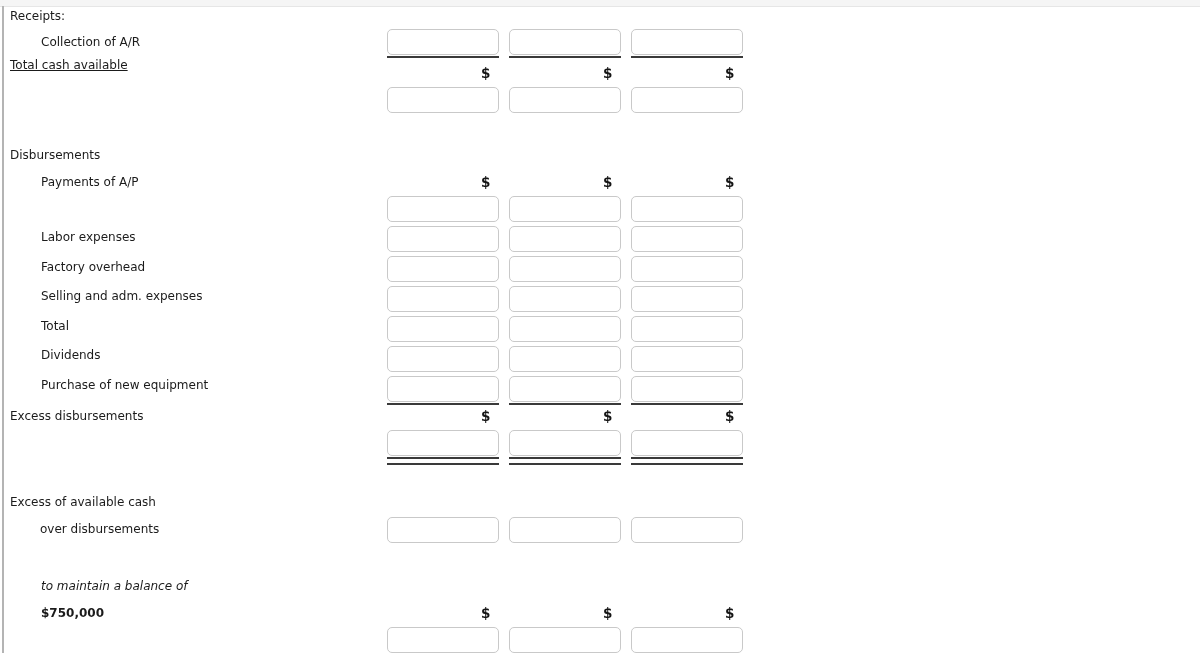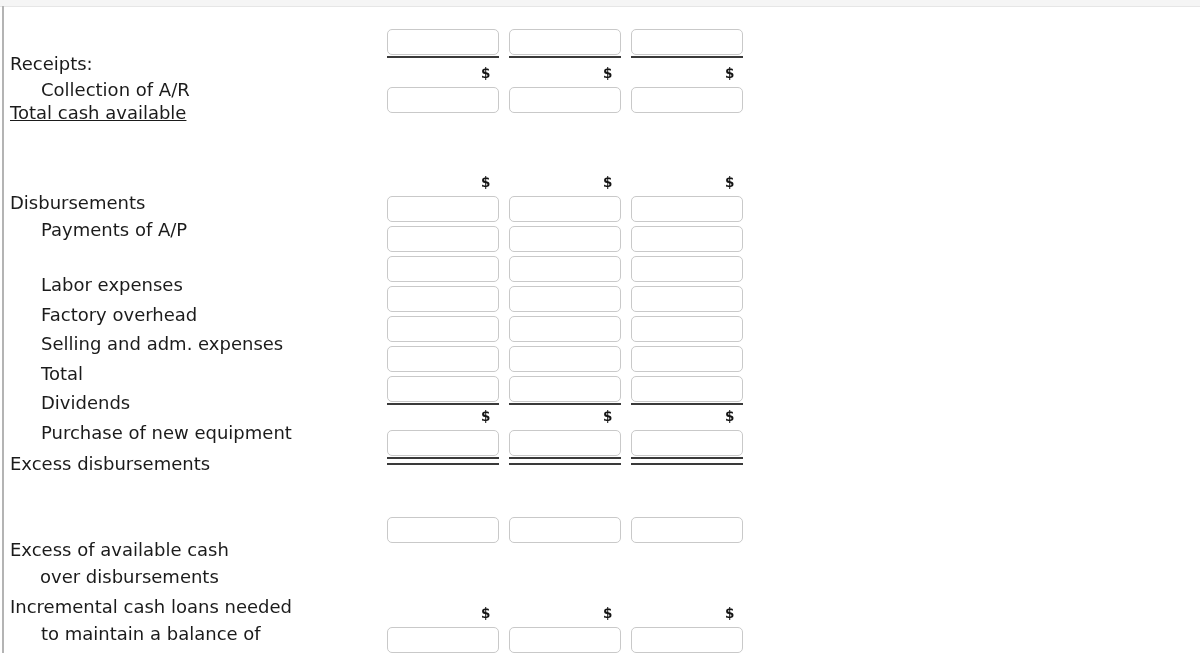--- a/index.html
+++ b/index.html
@@ -38,24 +38,23 @@
   #sheet {
     position: absolute;
     left: 0; top: 0;
     width: 1200px; height: 653px;
   }
 
   
   .label {
     position: absolute;
     white-space: nowrap;
-    font-size: 18px;
+    font-size: 12px;
     line-height: 16px;
     color: #1b1b1b;
-    margin-top: 48px;
   }
 
   
   .cell {
     position: absolute;
     height: 26px;
     box-sizing: border-box;
     background: #ffffff;
     border: 1px solid #c9c9c9;
     border-radius: 5px;
@@ -162,22 +161,21 @@
     <div class="cell" style="left: 509px; top: 430px; width: 112px;"><input type="text" value="" style=""></div>
     <div class="cell" style="left: 631px; top: 430px; width: 112px;"><input type="text" value="" style=""></div>
     <div class="rule-double" style="left: 387px; top: 457px; width: 112px;"></div>
     <div class="rule-double" style="left: 509px; top: 457px; width: 112px;"></div>
     <div class="rule-double" style="left: 631px; top: 457px; width: 112px;"></div>
     <div class="label" style="left: 10px; top: 494px;">Excess of available cash</div>
     <div class="label" style="left: 40px; top: 521px;">over disbursements</div>
     <div class="cell" style="left: 387px; top: 517px; width: 112px;"><input type="text" value="" style=""></div>
     <div class="cell" style="left: 509px; top: 517px; width: 112px;"><input type="text" value="" style=""></div>
     <div class="cell" style="left: 631px; top: 517px; width: 112px;"><input type="text" value="" style=""></div>
-    <div class="label" style="left: 10px; top: 551px;">Incremental cash loans needed</div>
-    <div class="label" style="left: 41px; top: 578px;">to maintain a balance of</div>
+    <div class="label" style="left: 41px; top: 578px; font-style: italic;">to maintain a balance of</div>
     <div class="label" style="left: 41px; top: 605px; font-weight: bold;">$750,000</div>
     <div class="dollar" style="left: 481px; top: 605px;">$</div>
     <div class="dollar" style="left: 603px; top: 605px;">$</div>
     <div class="dollar" style="left: 725px; top: 605px;">$</div>
     <div class="cell" style="left: 387px; top: 627px; width: 112px;"><input type="text" value="" style=""></div>
     <div class="cell" style="left: 509px; top: 627px; width: 112px;"><input type="text" value="" style=""></div>
     <div class="cell" style="left: 631px; top: 627px; width: 112px;"><input type="text" value="" style=""></div>
   </div>
 
 </body></html>

